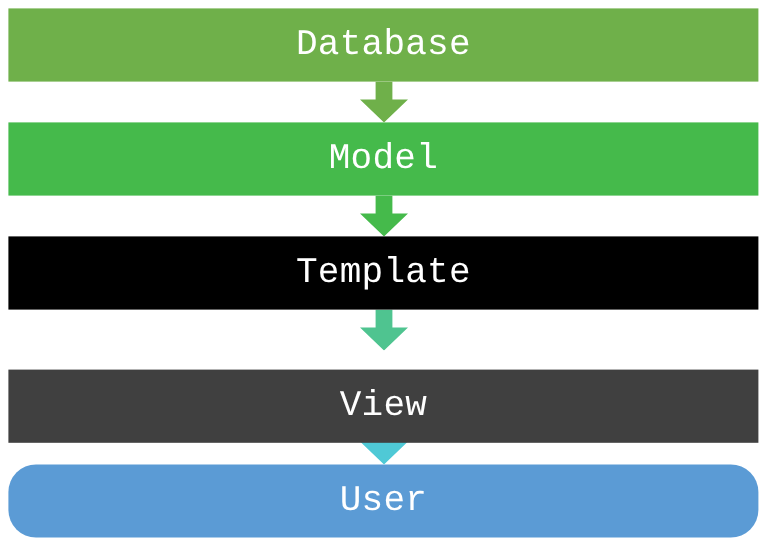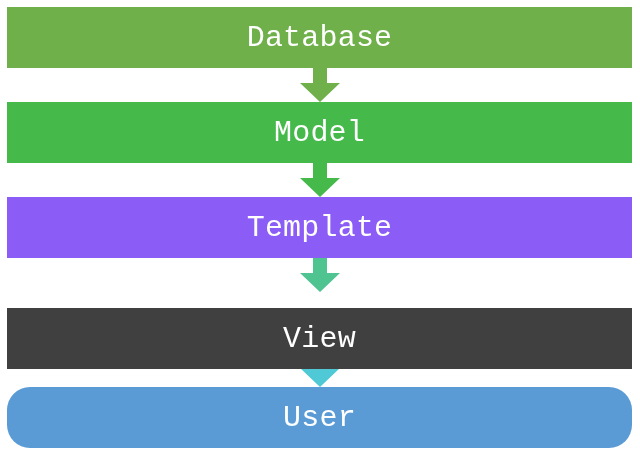--- a/index.html
+++ b/index.html
@@ -75,21 +75,21 @@
       <svg viewBox="0 0 40 34">
         <path d="M13 0 H27 V15 H40 L20 34 L0 15 H13 Z" fill="#4FC9D6"></path>
       </svg>
     </div>
     <div class="stage" style="top: 7px; background: rgb(111, 176, 74);">
       <span class="stage-label" style="color: rgb(255, 255, 255);">Database</span>
     </div>
     <div class="stage" style="top: 102px; background: rgb(69, 186, 75);">
       <span class="stage-label" style="color: rgb(255, 255, 255);">Model</span>
     </div>
-    <div class="stage" style="top: 197px; background: #8b5cf6;">
+    <div class="stage" style="top: 197px; background: #000000;">
       <span class="stage-label" style="color: rgb(255, 255, 255);">Template</span>
     </div>
     <div class="stage" style="top: 308px; background: #404040;">
       <span class="stage-label" style="color: rgb(255, 255, 255);">View</span>
     </div>
     <div class="stage" style="top: 387px; background: rgb(91, 155, 213); border-radius: 23px;">
       <span class="stage-label" style="color: rgb(255, 255, 255);">User</span>
     </div>
   </div>
 

